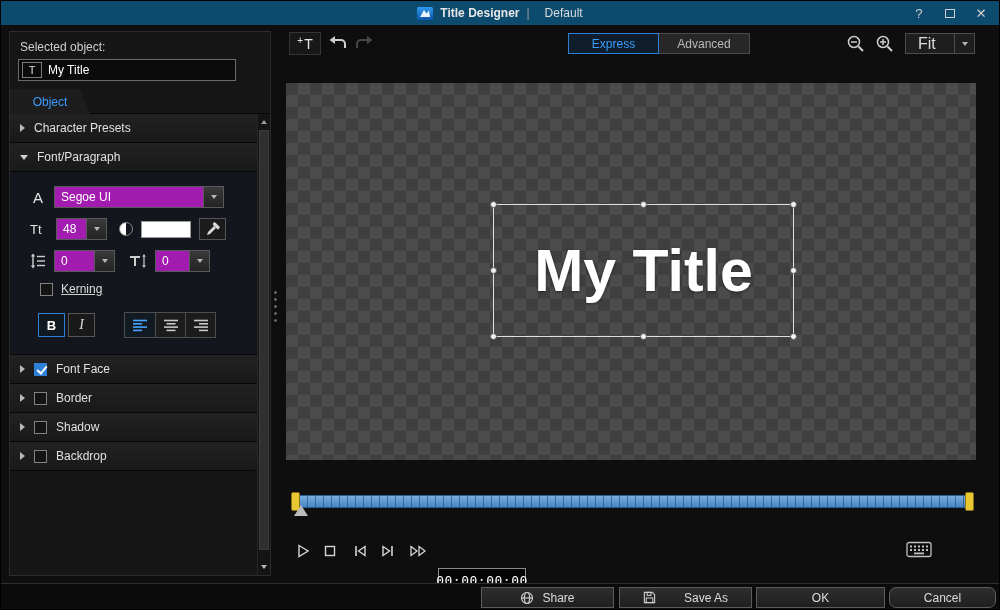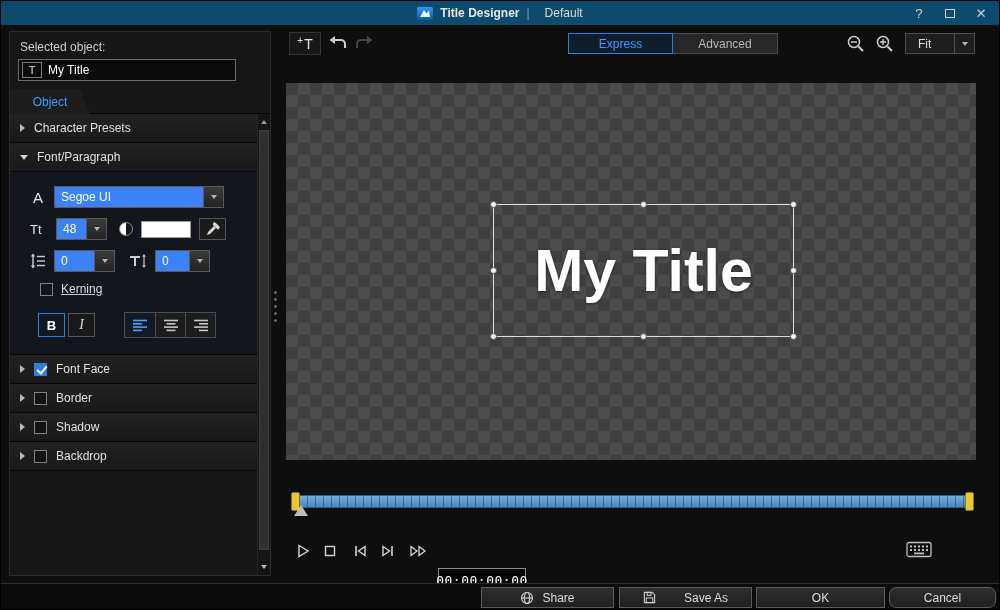--- a/index.html
+++ b/index.html
@@ -33,21 +33,21 @@
   .tri-right { width:0; height:0; border-top:4px solid transparent; border-bottom:4px solid transparent; border-left:5px solid #b9b9b9; }
   .tri-down { width:0; height:0; border-left:4px solid transparent; border-right:4px solid transparent; border-top:5px solid #cfcfcf; }
   .tri-down-sm { width:0; height:0; border-left:3.5px solid transparent; border-right:3.5px solid transparent; border-top:4.5px solid #b5b5b5; }
   .tri-up-sm { width:0; height:0; border-left:3.5px solid transparent; border-right:3.5px solid transparent; border-bottom:4.5px solid #9a9a9a; }
 
   .font-panel { background:#14161d; border-bottom:1px solid #070707; padding:4px 0 16px; }
   .f-row { display:flex; align-items:center; gap:8px; margin:10px 0 0 20px; }
   .icon-A { width:16px; font-size:15px; color:#e3e3e3; text-align:center; }
   .icon-Tt { width:18px; font-size:13px; color:#e3e3e3; }
   .dd { display:flex; height:22px; }
-  .dd-value { background:#3b82f6; border:1px solid #5a5a5a; border-right:none; color:#fff; font-size:12px; padding:0 6px; display:flex; align-items:center; }
+  .dd-value { background:#a21caf; border:1px solid #5a5a5a; border-right:none; color:#fff; font-size:12px; padding:0 6px; display:flex; align-items:center; }
   .dd-btn { width:21px; background:linear-gradient(#3a3a3a,#232323); border:1px solid #5a5a5a; display:flex; align-items:center; justify-content:center; }
   .w-family { width:149px; }
   .w-size { width:30px; }
   .w-ls { width:40px; }
   .w-bl { width:34px; }
   .half-circle { width:14px; height:14px; margin-left:4px; border-radius:50%; border:1px solid #8a8a8a; background:linear-gradient(90deg,#ffffff 0 50%, #14161d 50% 100%); }
   .color-swatch { width:50px; height:17px; background:#fff; border:1px solid #9a9a9a; }
   .eyedropper { width:27px; height:22px; background:#1b1b1b; border:1px solid #555; display:flex; align-items:center; justify-content:center; }
   .checkbox { position:relative; width:13px; height:13px; background:#141414; border:1px solid #828282; flex:0 0 auto; }
   .checkbox.checked { background:#2e7fd6; border-color:#2e7fd6; }
@@ -69,27 +69,27 @@
 
   .splitter { position:absolute; left:272px; top:288px; width:5px; height:36px; background-image:radial-gradient(#6a6a6a 1px, transparent 1.3px); background-size:5px 7px; }
 
   
   .tool-insert { position:absolute; left:288px; top:31px; width:32px; height:23px; background:#181818; border:1px solid #343434; color:#e8e8e8; display:flex; align-items:center; justify-content:center; }
   .tool-insert .plus { font-size:10px; margin-right:1px; transform:translateY(-3px); display:inline-block; }
   .tool-insert .tee { font-size:14px; }
   .tool-undo { position:absolute; left:326px; top:34px; color:#cfcfcf; }
   .tool-redo { position:absolute; left:354px; top:34px; color:#474747; }
   .mode-group { position:absolute; left:567px; top:32px; display:flex; }
-  .mode-btn { width:105px; height:21px; font-size:12px; display:flex; align-items:center; justify-content:center; }
+  .mode-btn { width:91px; height:21px; font-size:12px; display:flex; align-items:center; justify-content:center; }
   .mode-btn.express { background:#0f1d2c; border:1px solid #2e7fd6; color:#3b9cff; }
   .mode-btn.advanced { background:#272727; border:1px solid #4a4a4a; border-left:none; color:#b9b9b9; }
   .zoom-btn { position:absolute; top:33px; color:#cfcfcf; }
   .zoom-out { left:845px; } .zoom-in { left:874px; }
   .fit-dd { position:absolute; left:904px; top:32px; width:70px; height:21px; background:#1e1e1e; border:1px solid #4d4d4d; display:flex; align-items:center; }
-  .fit-label { flex:1; padding-left:12px; font-size:12px; color:#dcdcdc; }
+  .fit-label { flex:1; padding-left:12px; font-size:16px; color:#dcdcdc; }
   .fit-arrow { width:20px; height:100%; border-left:1px solid #4d4d4d; display:flex; align-items:center; justify-content:center; }
 
   
   .canvas { position:absolute; left:285px; top:82px; width:690px; height:377px;
     background-color:#3f3f3f;
     background-image:
       linear-gradient(45deg,#4b4b4b 25%,transparent 25%,transparent 75%,#4b4b4b 75%),
       linear-gradient(45deg,#4b4b4b 25%,transparent 25%,transparent 75%,#4b4b4b 75%);
     background-size:24px 24px; background-position:0 0,12px 12px; }
   .selection { position:absolute; left:207px; top:121px; width:301px; height:133px; border:1px solid #e0e0e0; display:flex; align-items:center; justify-content:center; }

